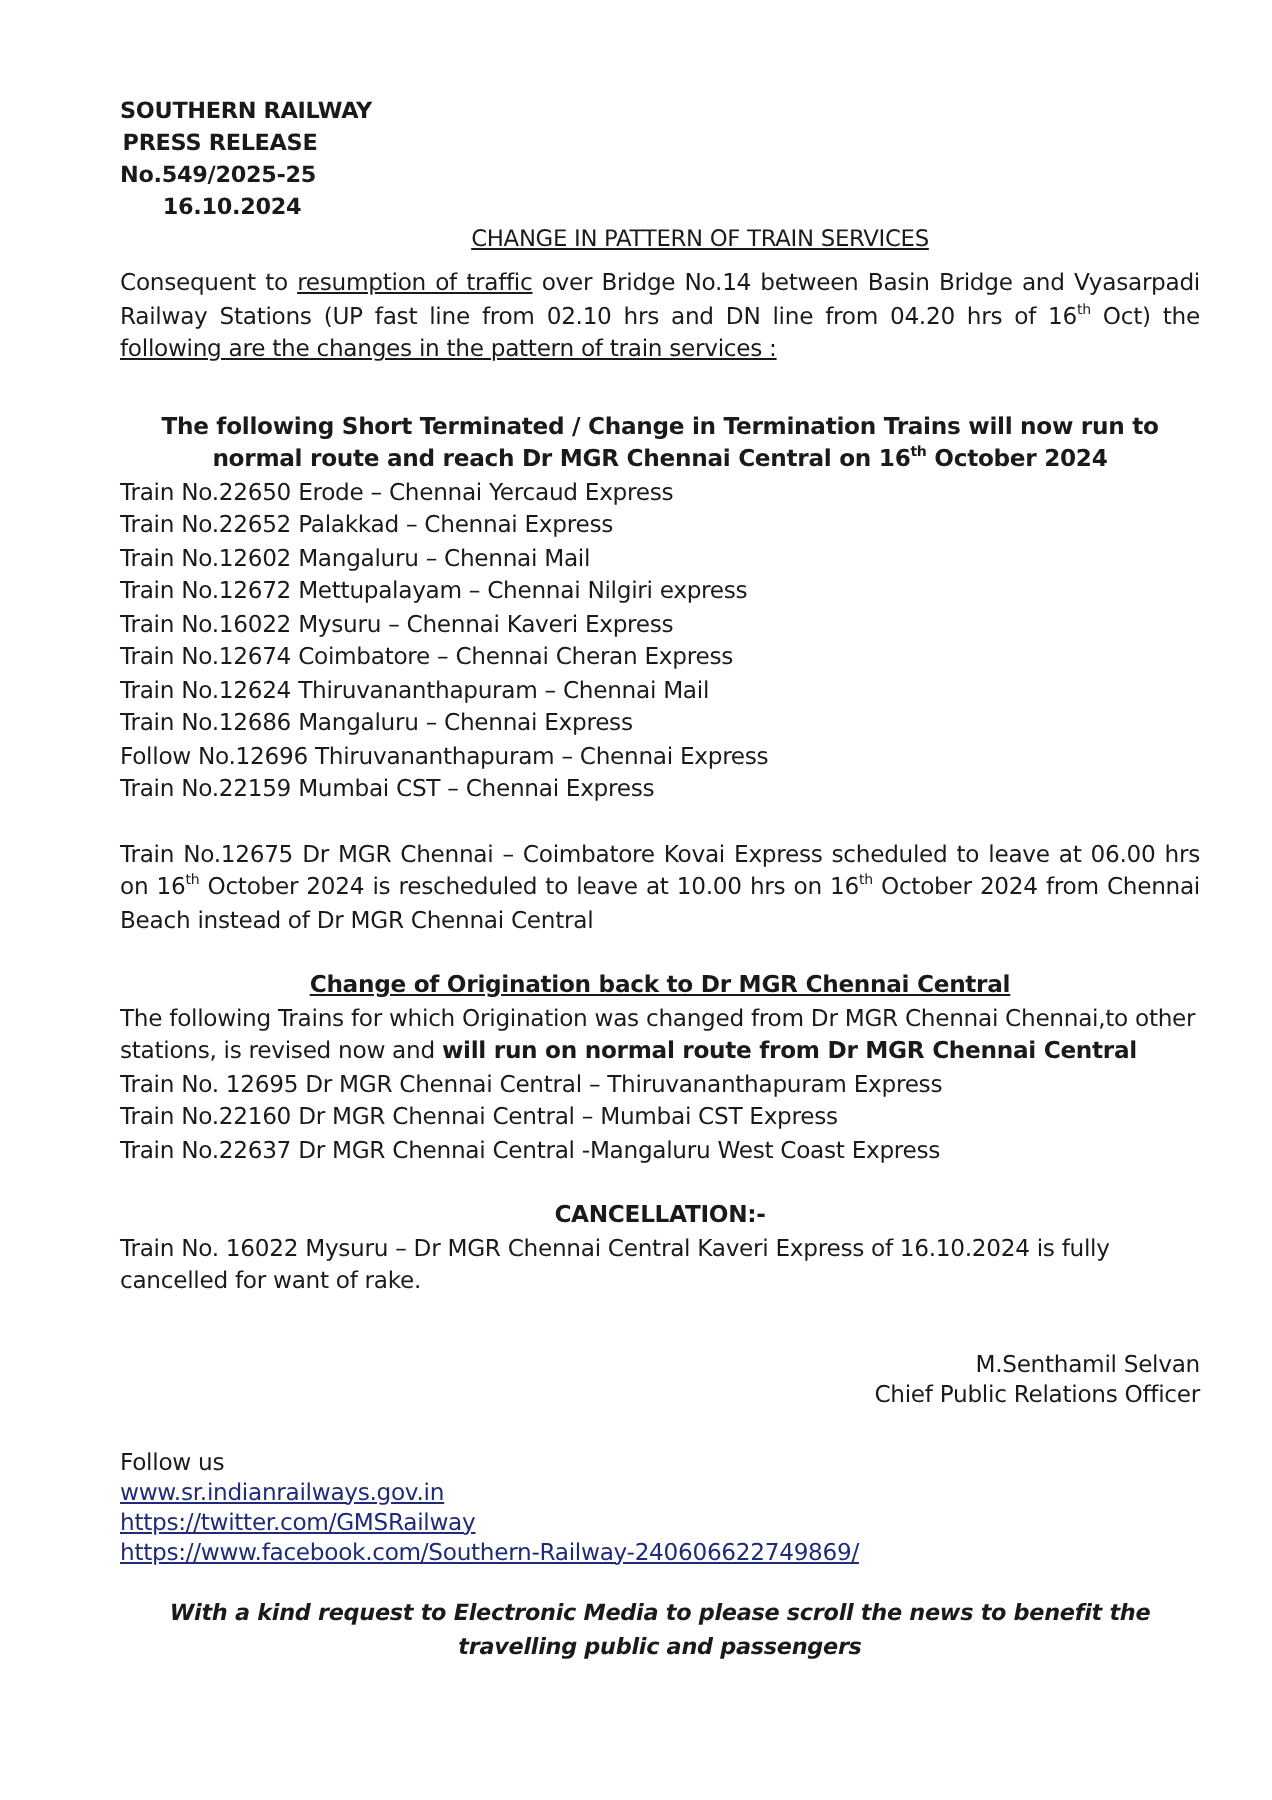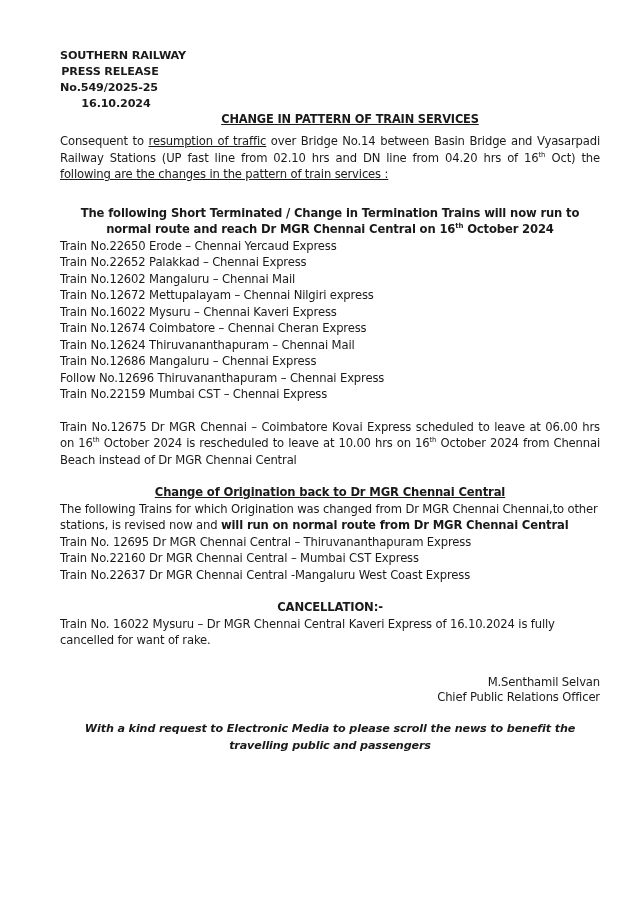--- a/index.html
+++ b/index.html
@@ -32,21 +32,21 @@
       line-height: 16px;
       flex-direction: column;
     }
     .hdr-row .right {
       width: 100px;
       text-align: center;
       padding-right: 0;
     }
     .title {
       text-align: center;
-      font-weight: bold;
+      font-weight: normal;
       text-decoration: underline;
       font-size: 11.4px;
       margin-left: 40px;
       line-height: 16px;
       margin-top: -1px;
     }
     .para {
       text-align: justify;
       margin-top: 6px;
     }
@@ -124,16 +124,22 @@
     <div class="b">CANCELLATION:-</div>
     <div class="line">Train No. 16022 Mysuru – Dr MGR Chennai Central Kaveri Express of 16.10.2024  is fully</div>
     <div class="line">cancelled for want of rake.</div>
   </div>
 
   <div class="sign">
     <div>M.Senthamil Selvan</div>
     <div>Chief Public Relations Officer</div>
   </div>
 
+  <div class="follow">
+    <div>Follow us</div>
+    <a class="link">www.sr.indianrailways.gov.in</a>
+    <a class="link">https://twitter.com/GMSRailway</a>
+    <a class="link">https://www.facebook.com/Southern-Railway-240606622749869/</a>
+  </div>
 
   <div class="footer-note">With a kind request to Electronic Media to please scroll the news to benefit the travelling public and passengers</div>
 
 </div>
 
 </body></html>

